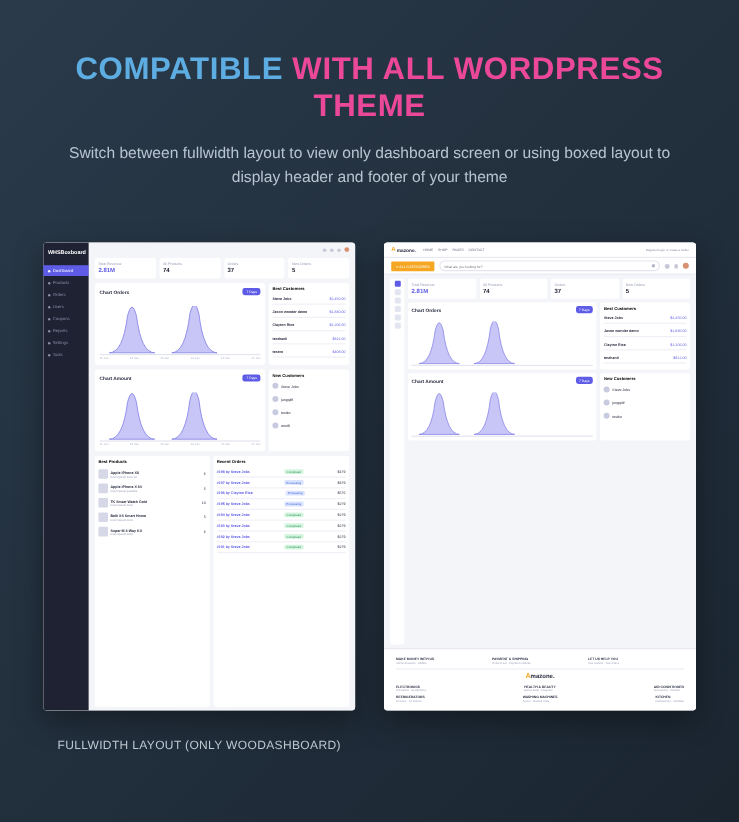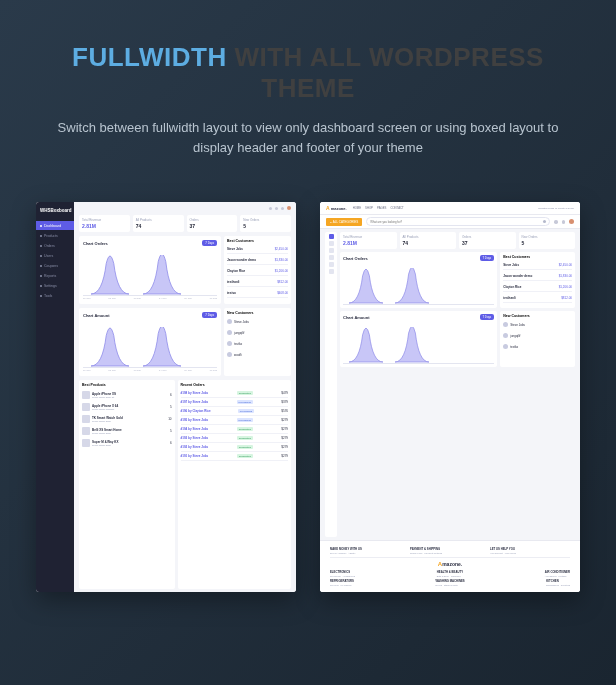--- a/index.html
+++ b/index.html
@@ -7,21 +7,21 @@
   width: 616px;
   height: 685px;
   background: linear-gradient(135deg, #2a3a4a 0%, #1a2530 100%);
   font-family: -apple-system, BlinkMacSystemFont, "Segoe UI", Arial, sans-serif;
   overflow: hidden;
   position: relative;
 }
 .hero { text-align: center; padding: 42px 28px 24px; }
 .hero-title { font-size: 26px; font-weight: 700; letter-spacing: 0.5px; margin-bottom: 14px; }
 .hero-title .accent { color: #5DADE2; }
-.hero-title .rest { color: #404040; margin-top: 46px; }
+.hero-title .rest { color: #ec4899; margin-top: 46px; }
 .hero-sub { color: #b8c4cf; font-size: 13px; line-height: 1.55; max-width: 520px; margin: 0 auto; }
 .cards { display: flex; gap: 24px; padding: 20px 36px 0; justify-content: center; }
 .card-wrap { flex: 1; max-width: 264px; }
 .card {
   background: #ffffff;
   border-radius: 3px;
   box-shadow: 0 8px 24px rgba(0,0,0,0.35);
   height: 390px;
   overflow: hidden;
   position: relative;
@@ -111,21 +111,21 @@
 .bx-flogo .lr { color: #2a2d40; font-weight: 600; font-size: 5px; }
 .bx-fcols { display: flex; justify-content: space-between; font-size: 2.6px; color: #6a6e84; }
 .bx-fcols .fc .fh { font-weight: 700; color: #2a2d40; margin-bottom: 1px; font-size: 2.8px; }
 .bx-fcols .fc .fl { color: #9aa0b8; font-size: 2.2px; }
 </style>
 </head>
 <body>
 
 <div class="hero">
   <h1 class="hero-title">
-    <span class="accent">FULLWIDTH</span><span class="rest"> WITH ALL WORDPRESS THEME</span>
+    <span class="accent">COMPATIBLE</span><span class="rest"> WITH ALL WORDPRESS THEME</span>
   </h1>
   <p class="hero-sub">Switch between fullwidth layout to view only dashboard screen or using boxed layout to display header and footer of your theme</p>
 </div>
 
 <div class="cards">
 
   <div class="card-wrap">
     <div class="card">
       <div class="fw">
 
@@ -377,20 +377,21 @@
               <div class="fw-ord">
                   <span class="ot">#191 by Steve Jobs</span>
                   <span class="badge bg-green">Completed</span>
                   <span class="p">$279</span>
                 </div>
             </div>
           </div>
         </div>
       </div>
     </div>
+    <div class="caption">FULLWIDTH LAYOUT (ONLY WOODASHBOARD)</div>
   </div>
 
   <div class="card-wrap">
     <div class="card">
       <div class="bx">
 
         <div class="bx-hdr">
           <div class="bx-logo">
               <span class="la">A</span>
               <span class="lr">mazone.</span>

